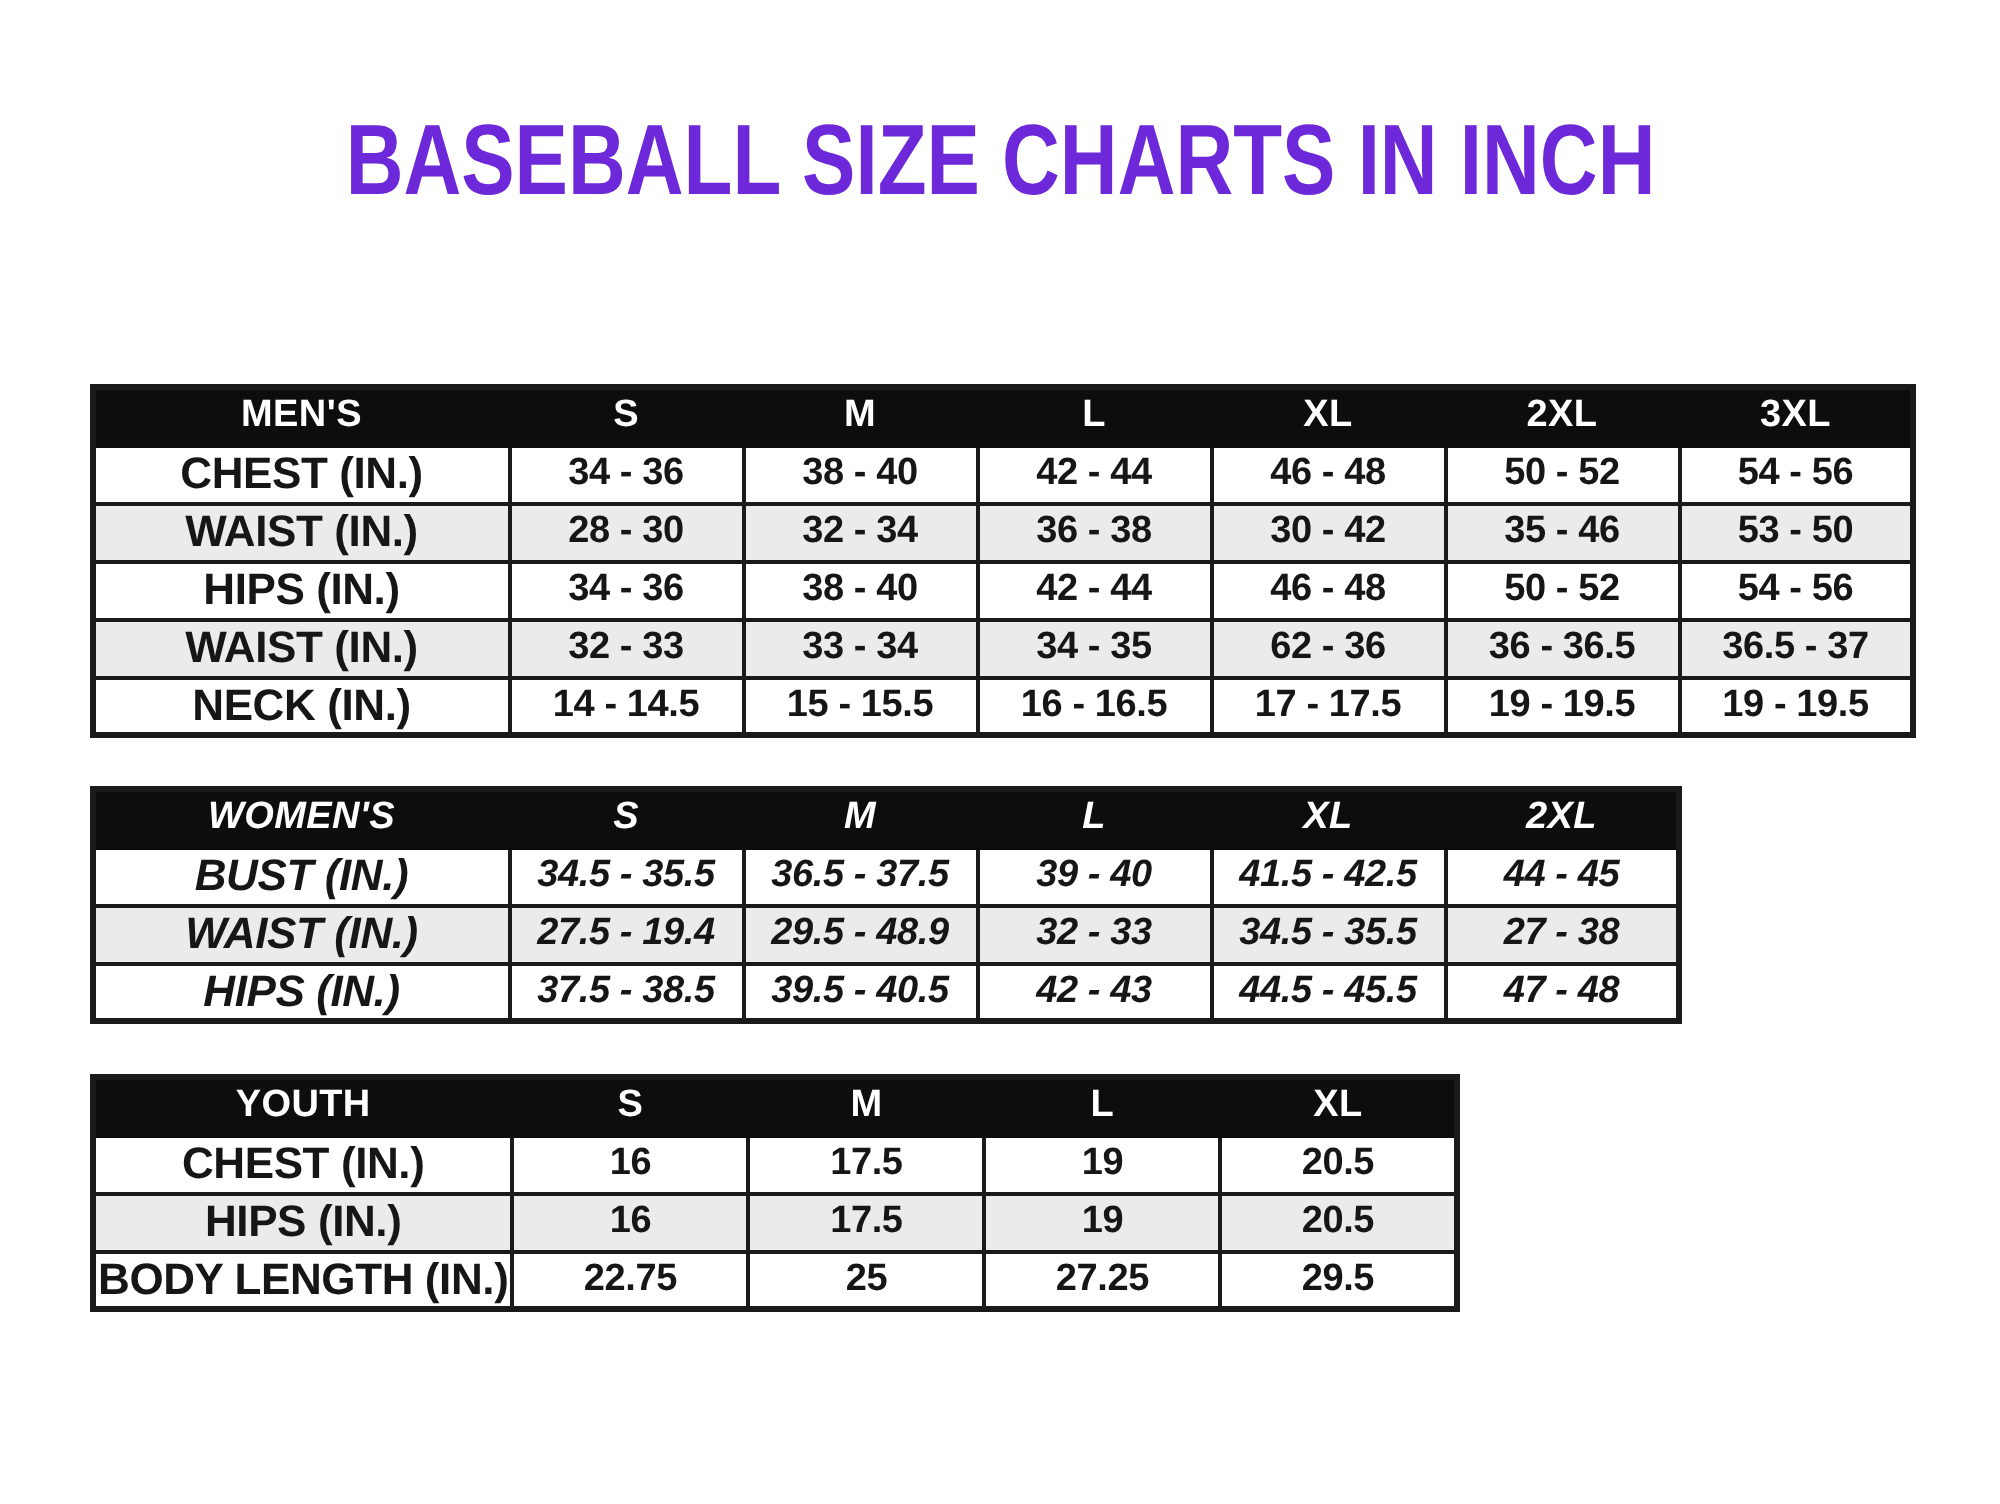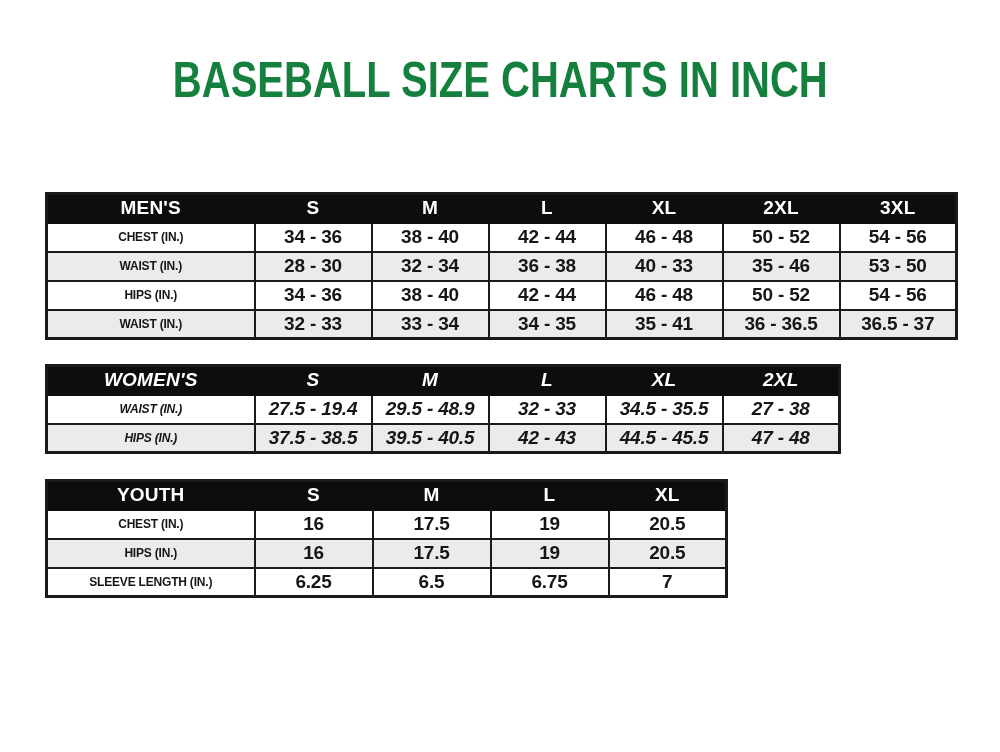--- a/index.html
+++ b/index.html
@@ -16,21 +16,21 @@
     width:1000px;height:752px;
     background:var(--page-bg);
     font-family:"Liberation Sans",sans-serif;
     overflow:hidden;
   }
   .page{width:1000px;height:752px;position:relative;}
   h1{
     margin:58px 0 0;
     text-align:center;
     font-weight:700;
-    color:#15803d;
+    color:#6d28d9;
     line-height:44px;
     white-space:nowrap;
   }
   h1 .stretch{
     display:inline-block;
     font-size:50px;
     transform:scaleX(0.8);
     transform-origin:center;
     letter-spacing:0px;
   }
@@ -59,21 +59,21 @@
     border:2px solid var(--border);
     height:29px;
     padding:0 1px;
     text-align:center;
     font-size:19px;
     font-weight:700;
     color:var(--text);
     white-space:nowrap;
     letter-spacing:-0.2px;
   }
-  td.rowlabel{font-size:12px;}
+  td.rowlabel{font-size:22px;}
   tbody tr:nth-child(even){background:var(--row-alt);}
   tbody tr:nth-child(odd){background:#ffffff;}
 </style>
 </head>
 <body>
 
 <div class="page">
   <h1><span class="stretch">BASEBALL SIZE CHARTS IN INCH</span></h1>
 
   <div class="tables">
@@ -106,41 +106,50 @@
             <td>42 - 44</td>
             <td>46 - 48</td>
             <td>50 - 52</td>
             <td>54 - 56</td>
           </tr>
           <tr>
             <td class="rowlabel">WAIST (IN.)</td>
             <td>28 - 30</td>
             <td>32 - 34</td>
             <td>36 - 38</td>
-            <td>40 - 33</td>
+            <td>30 - 42</td>
             <td>35 - 46</td>
             <td>53 - 50</td>
           </tr>
           <tr>
             <td class="rowlabel">HIPS (IN.)</td>
             <td>34 - 36</td>
             <td>38 - 40</td>
             <td>42 - 44</td>
             <td>46 - 48</td>
             <td>50 - 52</td>
             <td>54 - 56</td>
           </tr>
           <tr>
             <td class="rowlabel">WAIST (IN.)</td>
             <td>32 - 33</td>
             <td>33 - 34</td>
             <td>34 - 35</td>
-            <td>35 - 41</td>
+            <td>62 - 36</td>
             <td>36 - 36.5</td>
             <td>36.5 - 37</td>
+          </tr>
+          <tr>
+            <td class="rowlabel">NECK (IN.)</td>
+            <td>14 - 14.5</td>
+            <td>15 - 15.5</td>
+            <td>16 - 16.5</td>
+            <td>17 - 17.5</td>
+            <td>19 - 19.5</td>
+            <td>19 - 19.5</td>
           </tr>
         </tbody>
       </table>
     <table class="tbl-womens">
         <colgroup>
           <col style="width: 208px;">
           <col style="width: 117px;">
           <col style="width: 117px;">
           <col style="width: 117px;">
           <col style="width: 117px;">
@@ -151,20 +160,28 @@
             <th>WOMEN'S</th>
             <th>S</th>
             <th>M</th>
             <th>L</th>
             <th>XL</th>
             <th>2XL</th>
           </tr>
         </thead>
         <tbody>
           <tr>
+            <td class="rowlabel">BUST (IN.)</td>
+            <td>34.5 - 35.5</td>
+            <td>36.5 - 37.5</td>
+            <td>39 - 40</td>
+            <td>41.5 - 42.5</td>
+            <td>44 - 45</td>
+          </tr>
+          <tr>
             <td class="rowlabel">WAIST (IN.)</td>
             <td>27.5 - 19.4</td>
             <td>29.5 - 48.9</td>
             <td>32 - 33</td>
             <td>34.5 - 35.5</td>
             <td>27 - 38</td>
           </tr>
           <tr>
             <td class="rowlabel">HIPS (IN.)</td>
             <td>37.5 - 38.5</td>
@@ -201,22 +218,22 @@
             <td>20.5</td>
           </tr>
           <tr>
             <td class="rowlabel">HIPS (IN.)</td>
             <td>16</td>
             <td>17.5</td>
             <td>19</td>
             <td>20.5</td>
           </tr>
           <tr>
-            <td class="rowlabel">SLEEVE LENGTH (IN.)</td>
-            <td>6.25</td>
-            <td>6.5</td>
-            <td>6.75</td>
-            <td>7</td>
+            <td class="rowlabel">BODY LENGTH (IN.)</td>
+            <td>22.75</td>
+            <td>25</td>
+            <td>27.25</td>
+            <td>29.5</td>
           </tr>
         </tbody>
       </table>
   </div>
 </div>
 
 </body></html>

